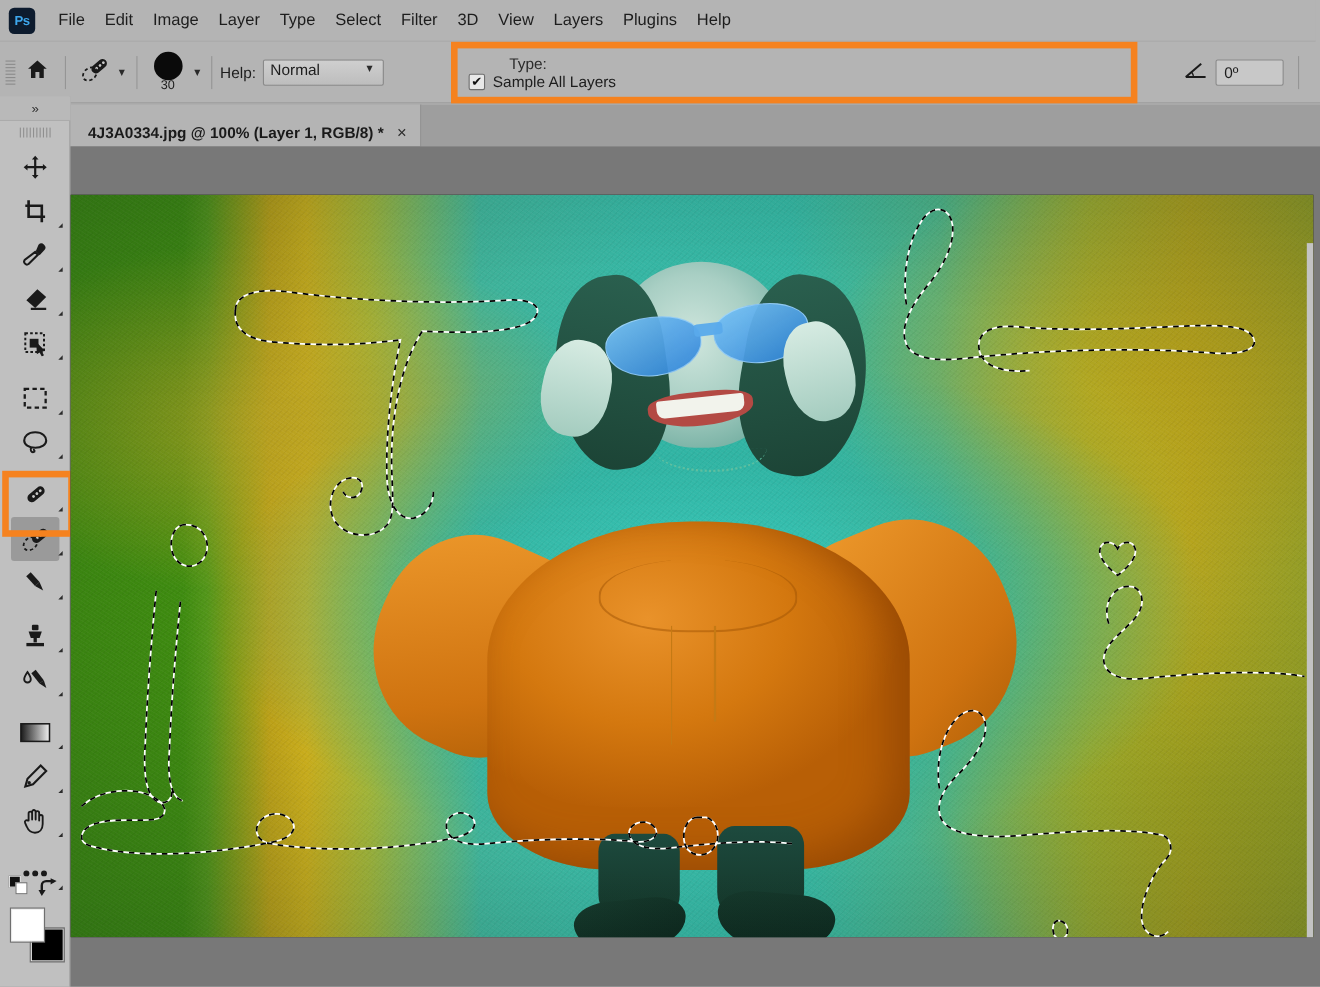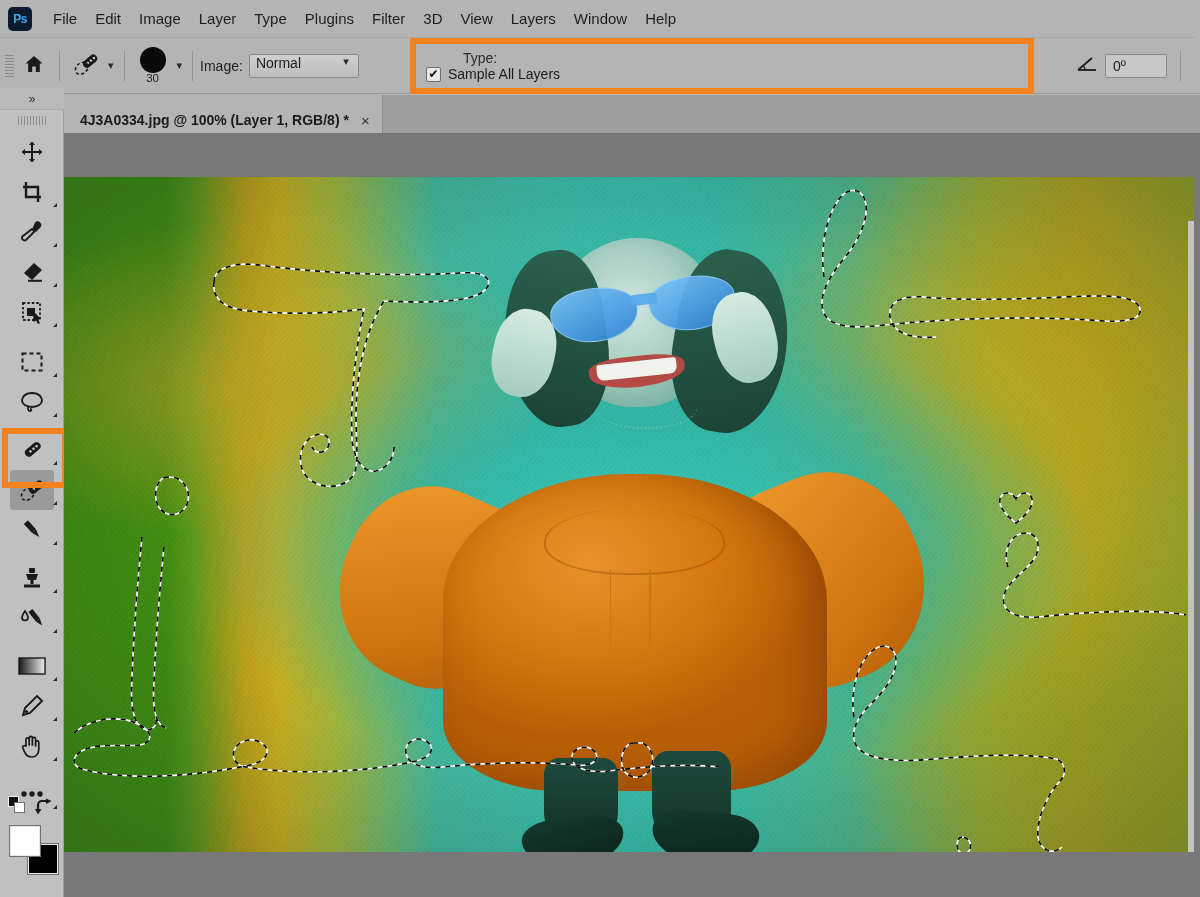--- a/index.html
+++ b/index.html
@@ -383,26 +383,26 @@
 <div id="app">
 
   <div class="menubar">
     <div class="ps-logo">Ps</div>
     <div id="menu-items" style="display:flex;align-items:center;">
         <div class="menu-item">File</div>
         <div class="menu-item">Edit</div>
         <div class="menu-item">Image</div>
         <div class="menu-item">Layer</div>
         <div class="menu-item">Type</div>
-        <div class="menu-item">Plugins</div>
+        <div class="menu-item">Select</div>
         <div class="menu-item">Filter</div>
         <div class="menu-item">3D</div>
         <div class="menu-item">View</div>
         <div class="menu-item">Layers</div>
-        <div class="menu-item">Window</div>
+        <div class="menu-item">Plugins</div>
         <div class="menu-item">Help</div>
       </div>
   </div>
 
   <div class="optionsbar">
     <div class="grip">
       <i></i>
         <i></i>
         <i></i>
         <i></i>
@@ -440,21 +440,21 @@
     <div class="vdiv"></div>
 
     <div class="brush-blob">
       <div class="brush-dot"></div>
       <div class="brush-size-label">30</div>
     </div>
     <span class="chev">▾</span>
 
     <div class="vdiv"></div>
 
-    <span class="opt-label">Image:</span>
+    <span class="opt-label">Help:</span>
     <div class="select-box">
       <span>Normal</span>
       <span class="chev">▾</span>
     </div>
   </div>
 
   <div class="type-group">
     <span class="type-label">Type:</span>
     <div class="sampler">
       <span class="cbx">

